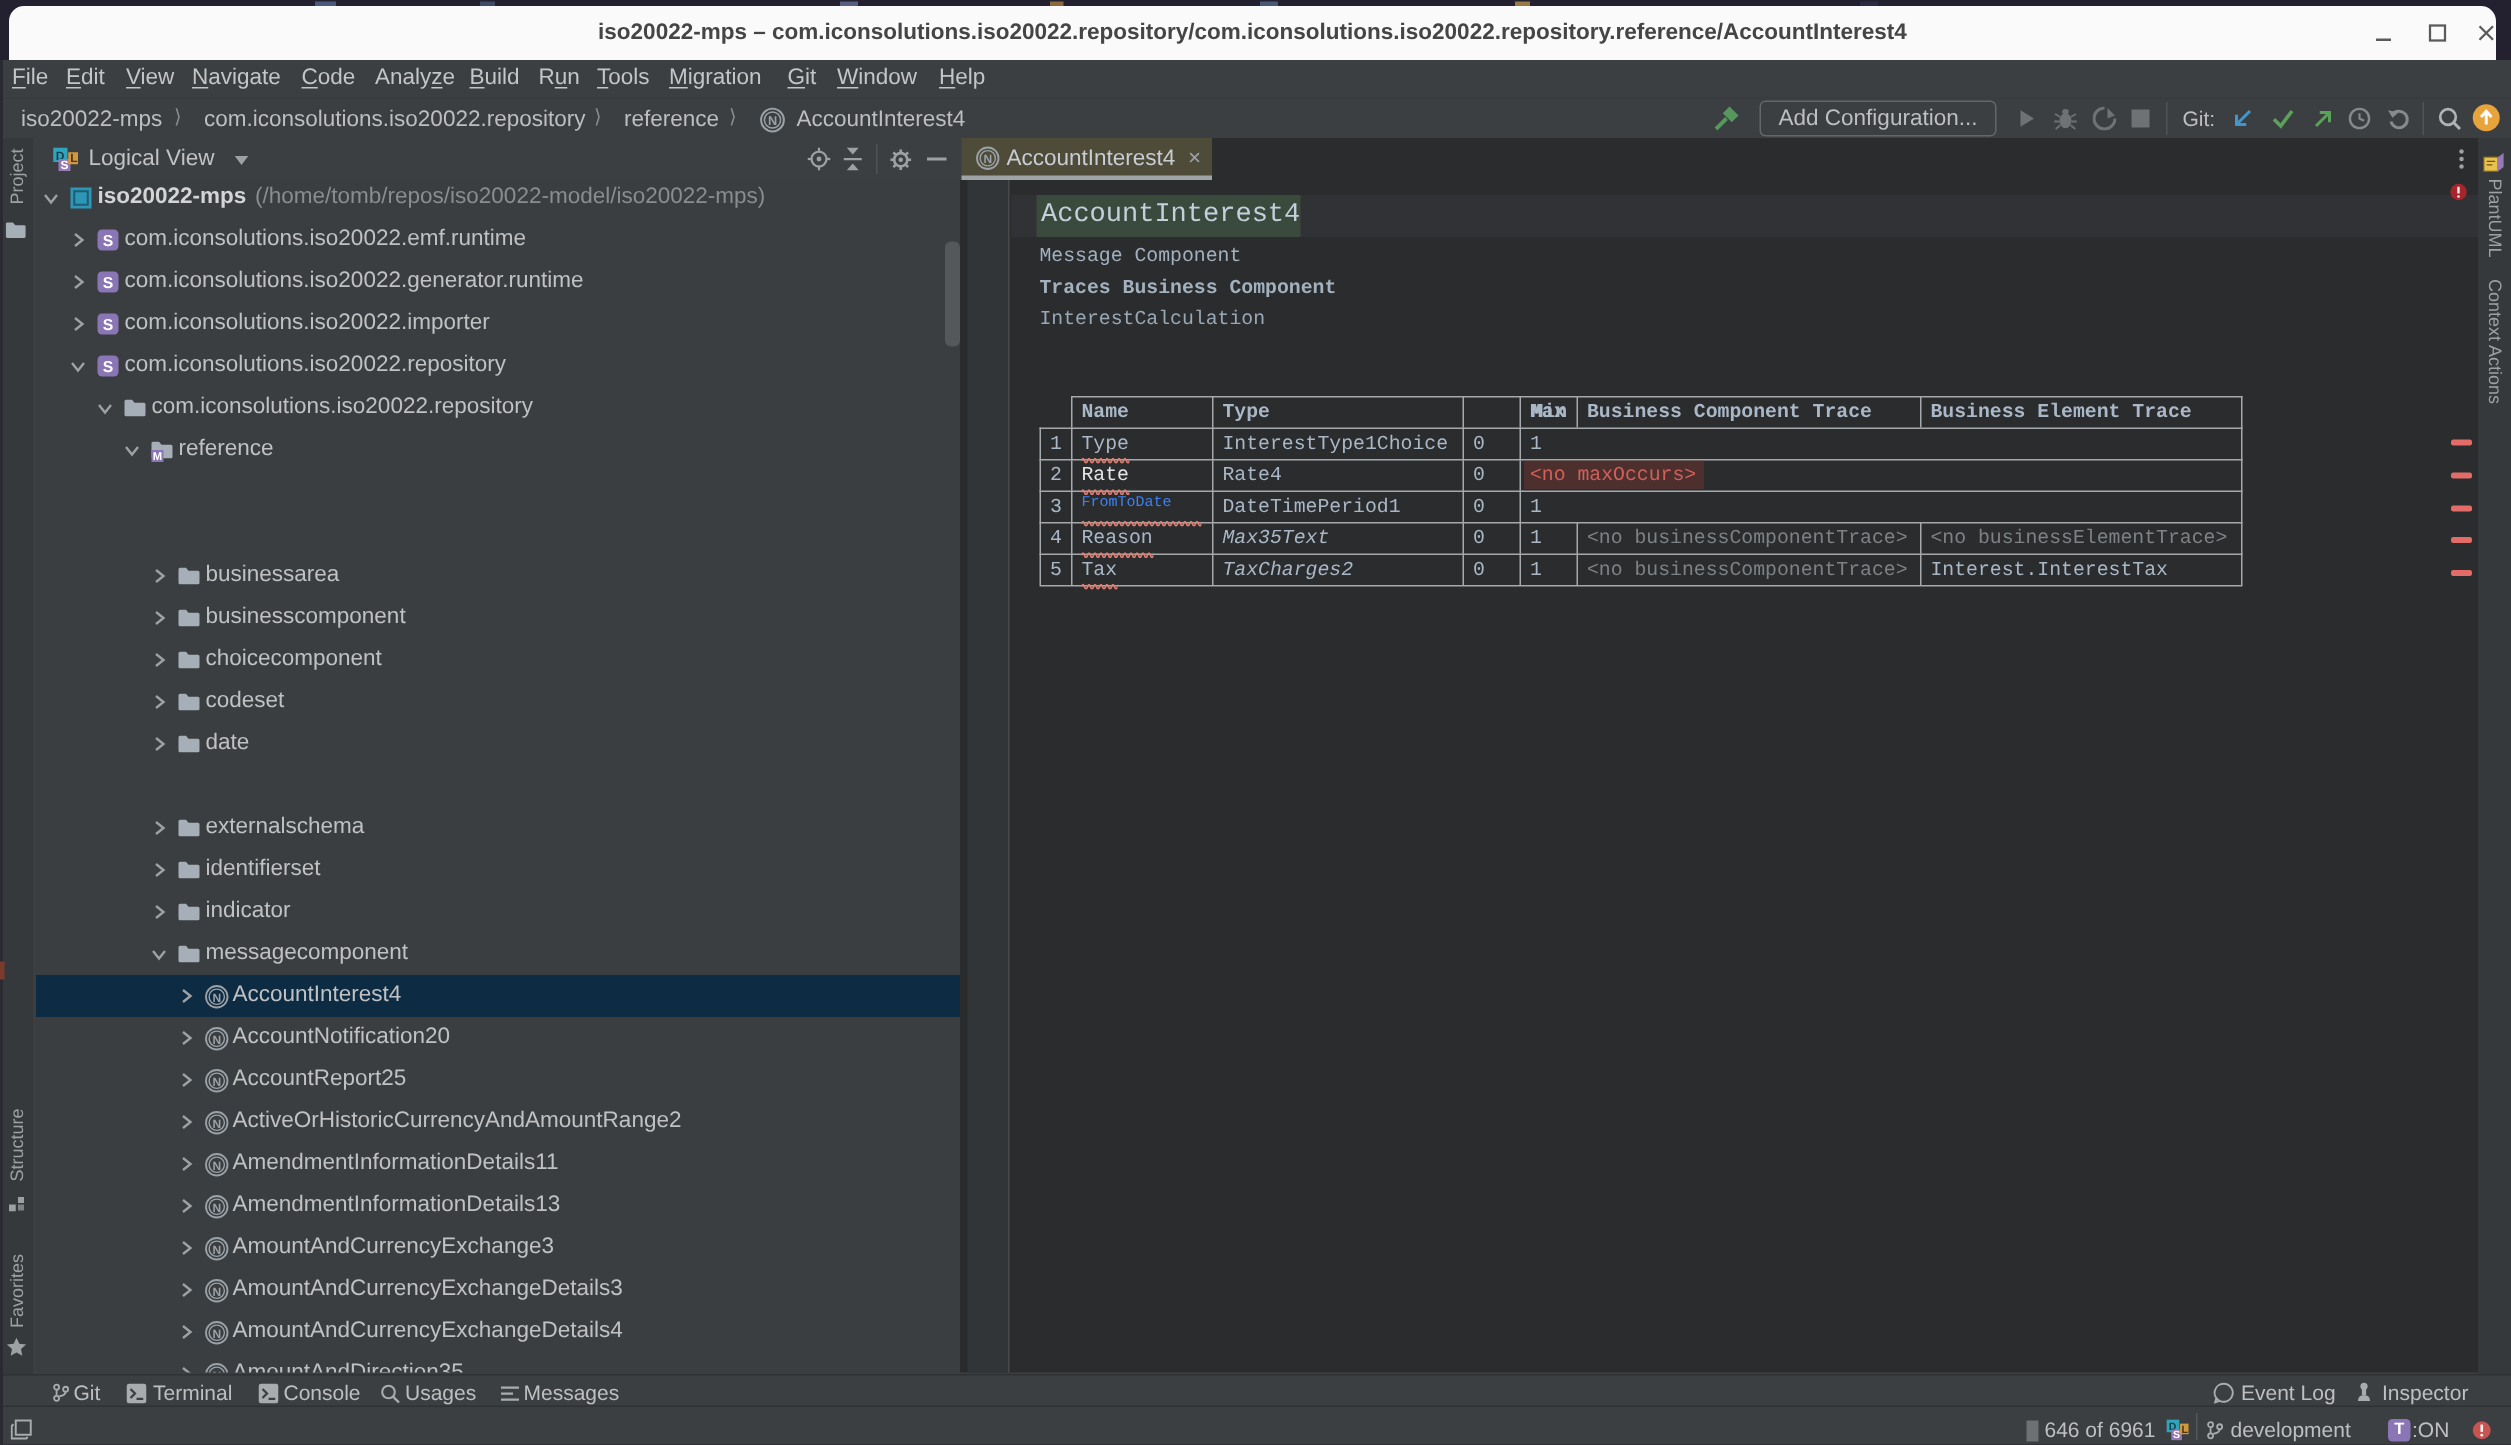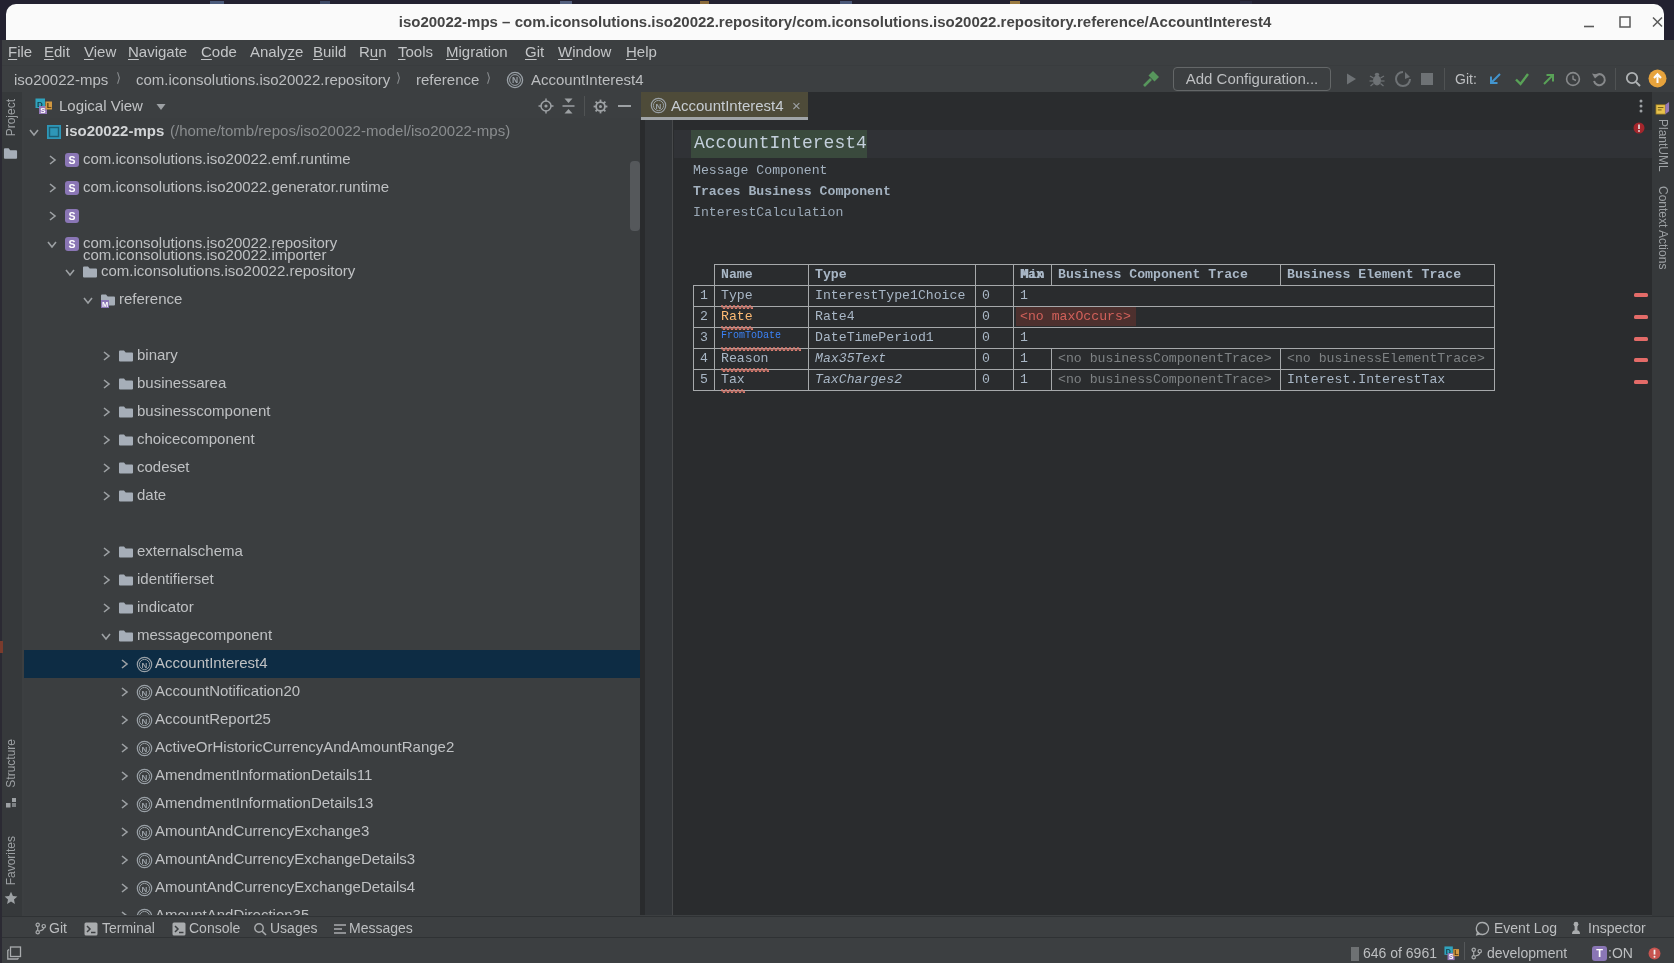--- a/index.html
+++ b/index.html
@@ -280,21 +280,21 @@
         <span class="abs lbl" style="left:59px;">com.iconsolutions.iso20022.generator.runtime</span>
       </div>
       <div class="trow" style="top:84px;">
         <svg class="abs" style="left:23px;top:9px" width="10" height="10" viewBox="0 0 10 10">
           <path d="M3 1 L8 5 L3 9" fill="none" stroke="#9da1a4" stroke-width="1.6"></path>
         </svg>
         <svg class="abs" style="left:40px;top:6px" width="16" height="16" viewBox="0 0 16 16">
           <rect x="1" y="1" width="14" height="14" rx="3" fill="#8a76b5"></rect>
           <text x="8" y="12" font-size="10.5" font-weight="bold" fill="#ffffff" text-anchor="middle" font-family="Liberation Sans">S</text>
         </svg>
-        <span class="abs lbl" style="left:59px;margin-top:40px;">com.iconsolutions.iso20022.importer</span>
+        <span class="abs lbl" style="left:59px;">com.iconsolutions.iso20022.importer</span>
       </div>
       <div class="trow" style="top:112px;">
         <svg class="abs" style="left:23px;top:9px" width="10" height="10" viewBox="0 0 10 10">
           <path d="M1 3 L5 8 L9 3" fill="none" stroke="#9da1a4" stroke-width="1.6"></path>
         </svg>
         <svg class="abs" style="left:40px;top:6px" width="16" height="16" viewBox="0 0 16 16">
           <rect x="1" y="1" width="14" height="14" rx="3" fill="#8a76b5"></rect>
           <text x="8" y="12" font-size="10.5" font-weight="bold" fill="#ffffff" text-anchor="middle" font-family="Liberation Sans">S</text>
         </svg>
         <span class="abs lbl" style="left:59px;">com.iconsolutions.iso20022.repository</span>
@@ -311,29 +311,20 @@
       <div class="trow" style="top:168px;">
         <svg class="abs" style="left:59px;top:9px" width="10" height="10" viewBox="0 0 10 10">
           <path d="M1 3 L5 8 L9 3" fill="none" stroke="#9da1a4" stroke-width="1.6"></path>
         </svg>
         <svg class="abs" style="left:76px;top:6px" width="16" height="16" viewBox="0 0 16 16">
           <path d="M1 3.5 Q1 2.5 2 2.5 L6 2.5 L7.7 4.5 L14 4.5 Q15 4.5 15 5.5 L15 12.5 Q15 13.5 14 13.5 L2 13.5 Q1 13.5 1 12.5 Z" fill="#a6aeb8"></path>
           <rect x="1" y="8" width="8" height="8" fill="#8a76b5"></rect>
           <text x="5" y="14.6" font-size="7.5" font-weight="bold" fill="#fff" text-anchor="middle" font-family="Liberation Sans">M</text>
         </svg>
         <span class="abs lbl" style="left:95px;">reference</span>
-      </div>
-      <div class="trow" style="top:224px;">
-        <svg class="abs" style="left:77px;top:9px" width="10" height="10" viewBox="0 0 10 10">
-          <path d="M3 1 L8 5 L3 9" fill="none" stroke="#9da1a4" stroke-width="1.6"></path>
-        </svg>
-        <svg class="abs" style="left:94px;top:6px" width="16" height="16" viewBox="0 0 16 16">
-          <path d="M1 3.5 Q1 2.5 2 2.5 L6 2.5 L7.7 4.5 L14 4.5 Q15 4.5 15 5.5 L15 12.5 Q15 13.5 14 13.5 L2 13.5 Q1 13.5 1 12.5 Z" fill="#a6aeb8"></path>
-        </svg>
-        <span class="abs lbl" style="left:113px;">binary</span>
       </div>
       <div class="trow" style="top:252px;">
         <svg class="abs" style="left:77px;top:9px" width="10" height="10" viewBox="0 0 10 10">
           <path d="M3 1 L8 5 L3 9" fill="none" stroke="#9da1a4" stroke-width="1.6"></path>
         </svg>
         <svg class="abs" style="left:94px;top:6px" width="16" height="16" viewBox="0 0 16 16">
           <path d="M1 3.5 Q1 2.5 2 2.5 L6 2.5 L7.7 4.5 L14 4.5 Q15 4.5 15 5.5 L15 12.5 Q15 13.5 14 13.5 L2 13.5 Q1 13.5 1 12.5 Z" fill="#a6aeb8"></path>
         </svg>
         <span class="abs lbl" style="left:113px;">businessarea</span>
       </div>
@@ -555,21 +546,21 @@
       <span class="abs mono" style="left:642px;top:147px;font-size:13.2px;color:#a9b7c6;font-weight:bold;">Business Element Trace</span>
       <span class="abs mono" style="left:55px;top:168px;font-size:13.2px;color:#a9b7c6;">1</span>
       <span class="abs mono" style="left:76px;top:168px;font-size:13.2px;color:#a9b7c6;">Type</span>
       <span class="abs mono" style="left:170px;top:168px;font-size:13.2px;color:#a9b7c6;">InterestType1Choice</span>
       <span class="abs mono" style="left:337px;top:168px;font-size:13.2px;color:#a9b7c6;">0</span>
       <span class="abs mono" style="left:375px;top:168px;font-size:13.2px;color:#a9b7c6;">1</span>
       <svg class="abs" style="left:76px;top:184px" width="32" height="5" viewBox="0 0 32 5">
         <path d="M0 3.2 q1 -3 2 0 t2 0 q1 -3 2 0 t2 0 q1 -3 2 0 t2 0 q1 -3 2 0 t2 0 q1 -3 2 0 t2 0 q1 -3 2 0 t2 0 q1 -3 2 0 t2 0 q1 -3 2 0 t2 0 q1 -3 2 0 t2 0" fill="none" stroke="#e07f72" stroke-width="1.2"></path>
       </svg>
       <span class="abs mono" style="left:55px;top:189px;font-size:13.2px;color:#a9b7c6;">2</span>
-      <span class="abs mono" style="left:76px;top:189px;font-size:13.2px;color:#fdba74;">Rate</span>
+      <span class="abs mono" style="left:76px;top:189px;font-size:13.2px;color:#e5e5e5;">Rate</span>
       <span class="abs mono" style="left:170px;top:189px;font-size:13.2px;color:#a9b7c6;">Rate4</span>
       <span class="abs mono" style="left:337px;top:189px;font-size:13.2px;color:#a9b7c6;">0</span>
       <span class="abs mono" style="left:375px;top:189px;font-size:13.2px;color:#d1605a;">&lt;no maxOccurs&gt;</span>
       <svg class="abs" style="left:76px;top:205px" width="32" height="5" viewBox="0 0 32 5">
         <path d="M0 3.2 q1 -3 2 0 t2 0 q1 -3 2 0 t2 0 q1 -3 2 0 t2 0 q1 -3 2 0 t2 0 q1 -3 2 0 t2 0 q1 -3 2 0 t2 0 q1 -3 2 0 t2 0 q1 -3 2 0 t2 0 q1 -3 2 0 t2 0" fill="none" stroke="#e07f72" stroke-width="1.2"></path>
       </svg>
       <span class="abs mono" style="left:55px;top:210px;font-size:13.2px;color:#a9b7c6;">3</span>
       <span class="abs mono" style="left:76px;top:210px;font-size:10px;color:#3b82f6;">FromToDate</span>
       <span class="abs mono" style="left:170px;top:210px;font-size:13.2px;color:#a9b7c6;">DateTimePeriod1</span>
       <span class="abs mono" style="left:337px;top:210px;font-size:13.2px;color:#a9b7c6;">0</span>

